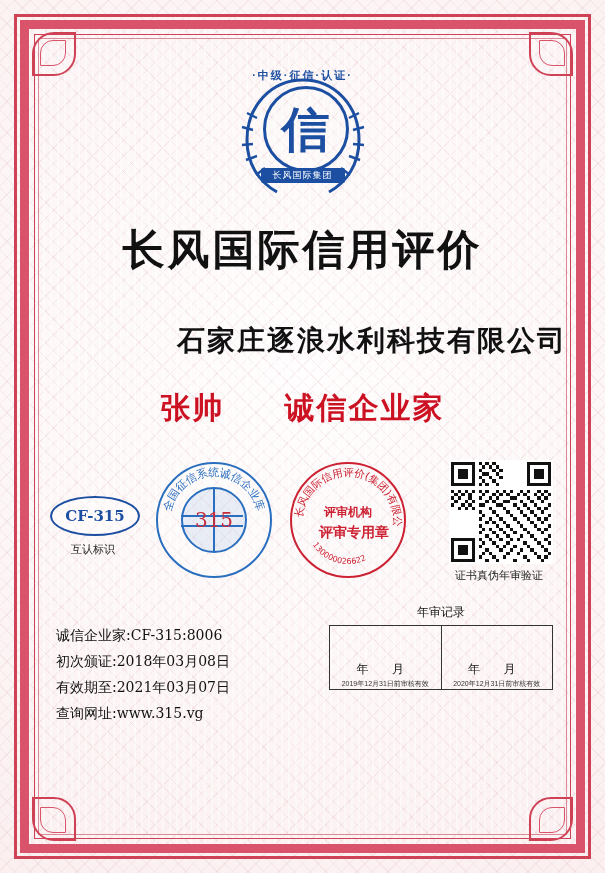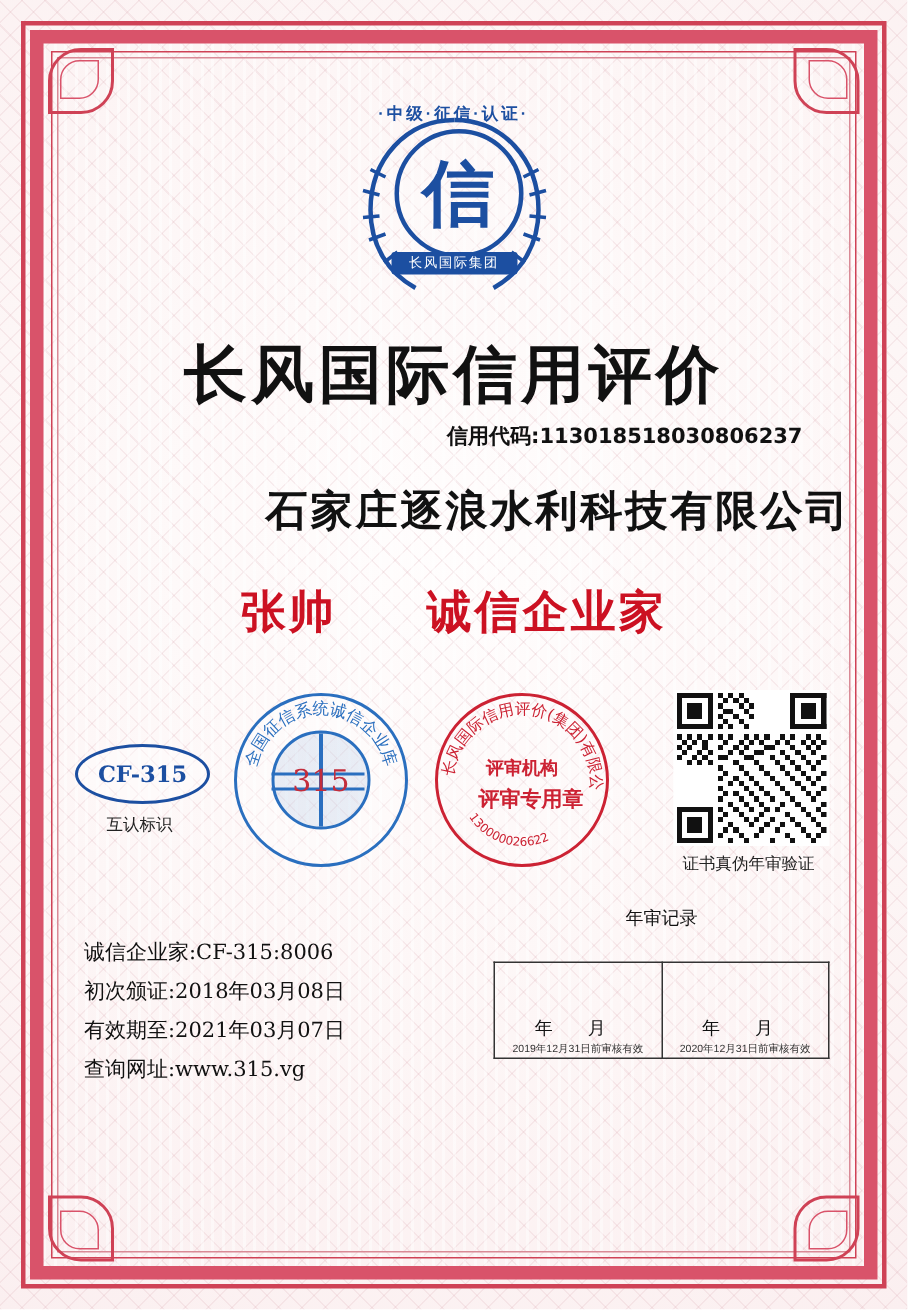--- a/index.html
+++ b/index.html
@@ -198,21 +198,21 @@
     position:absolute;left:18px;top:584px;
     font-size:14px;color:#111;line-height:26px;
     font-family:"DejaVu Serif", serif;
   }
   .info div{white-space:nowrap;}
 
   .annual{
     position:absolute;right:14px;top:566px;width:224px;
   }
   .annual-title{
-    text-align:center;font-size:12px;color:#111;margin-bottom:20px;
+    text-align:center;font-size:12px;color:#111;margin-bottom:4px;
   }
   .annual-table{
     border:1px solid #333;border-collapse:collapse;width:224px;
     table-layout:fixed;
   }
   .annual-table td{
     border:1px solid #333;height:62px;vertical-align:bottom;
     text-align:center;font-size:11px;color:#111;padding:0 0 1px 0;
   }
   .annual-table td .ym{font-size:12px;letter-spacing:10px;display:block;margin-bottom:1px;}
@@ -244,21 +244,20 @@
       </svg>
       <div class="emblem-top-text">·中级·征信·认证·</div>
       <div class="emblem-circle">
         <div class="emblem-char">信</div>
       </div>
       <div class="emblem-bottom-text">长风国际集团</div>
     </div>
 
     <div class="title">长风国际信用评价</div>
 
-    <div class="credit-code">信用代码:113018518030806237</div>
 
     <div class="company">石家庄逐浪水利科技有限公司</div>
 
     <div class="names">
       <span>张帅</span>
       <span>诚信企业家</span>
     </div>
 
     <div class="seals">
 

